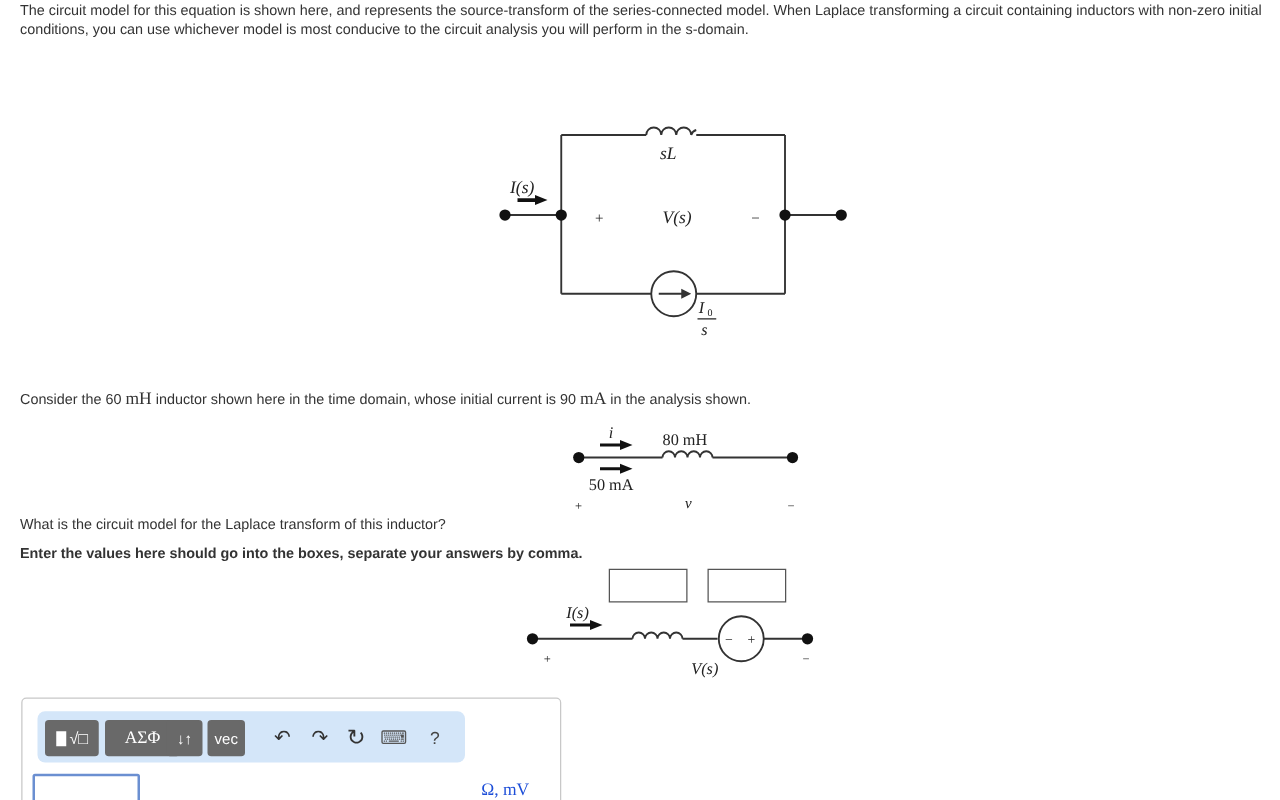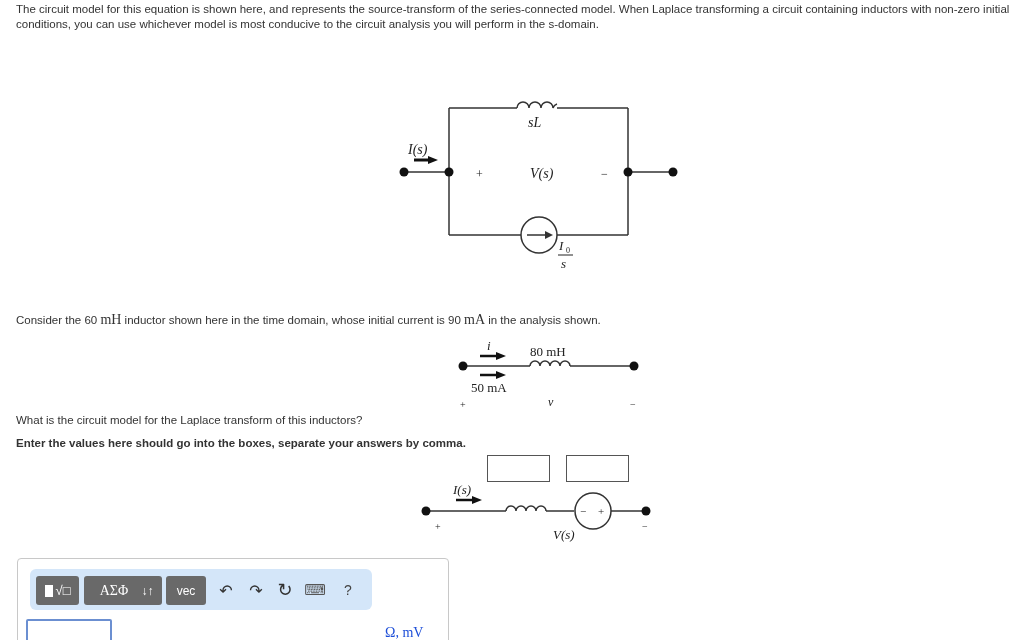--- a/index.html
+++ b/index.html
@@ -85,21 +85,21 @@
   <line x1="40" y1="40" x2="58" y2="40" stroke="#111" stroke-width="2.5"></line>
   <polygon points="56,36 66,40 56,44" fill="#111"></polygon>
   <text x="47" y="15" font-size="13" font-style="italic" fill="#222">i</text>
   <text x="90" y="21" font-size="13" fill="#222">80 mH</text>
   <text x="31" y="57" font-size="13" fill="#222">50 mA</text>
   <text x="108" y="71" font-size="12" font-style="italic" fill="#222">v</text>
   <text x="20" y="73" font-size="10" fill="#222">+</text>
   <text x="190" y="73" font-size="10" fill="#222">−</text>
 </svg>
 
-<div class="abs para question">What is the circuit model for the Laplace transform of this inductors?</div>
+<div class="abs para question">What is the circuit model for the Laplace transform of this inductor?</div>
 <div class="abs para instruction">Enter the values here should go into the boxes, separate your answers by comma.</div>
 
 <div class="answer-box" style="left:487px;top:455px;"></div>
 <div class="answer-box" style="left:566px;top:455px;"></div>
 <svg class="abs" style="left:420px;top:480px;" width="250" height="70" viewBox="0 0 250 70">
   <line x1="6" y1="31" x2="86" y2="31" stroke="#333" stroke-width="1.5"></line>
   <path d="M86 31 a5 5 0 0 1 10 0 a5 5 0 0 1 10 0 a5 5 0 0 1 10 0 a5 5 0 0 1 10 0" stroke="#333" stroke-width="1.5" fill="none"></path>
   <line x1="126" y1="31" x2="154" y2="31" stroke="#333" stroke-width="1.5"></line>
   <circle cx="173" cy="31" r="18" stroke="#333" stroke-width="1.5" fill="#fff"></circle>
   <line x1="191" y1="31" x2="226" y2="31" stroke="#333" stroke-width="1.5"></line>
@@ -116,21 +116,21 @@
 </svg>
 
 <div class="abs panel">
   <div class="toolbar">
     <div class="tbtn" style="left:6px;width:43px;">
       <span style="display:inline-block;width:8px;height:12px;background:#fff;margin-right:3px;"></span>
       <span style="font-size:13px;">√□</span>
     </div>
     <div class="tbtn" style="left:54px;width:60px;font-family:'Liberation Serif',serif;font-size:14px;">ΑΣΦ</div>
     <div class="tbtn" style="left:103px;width:29px;font-size:12px;">↓↑</div>
-    <div class="tbtn" style="left:136px;width:40px;font-size:12px;">vec</div>
+    <div class="tbtn" style="left:136px;width:30px;font-size:12px;">vec</div>
     <div class="ticon" style="left:185px;">↶</div>
     <div class="ticon" style="left:215px;">↷</div>
     <div class="ticon" style="left:244px;font-size:18px;">↻</div>
     <div class="ticon" style="left:274px;font-size:15px;color:#555;">⌨</div>
     <div class="ticon" style="left:307px;font-size:14px;color:#444;">?</div>
   </div>
   <div class="math-input"></div>
   <div class="units">Ω, mV</div>
 </div>
 

